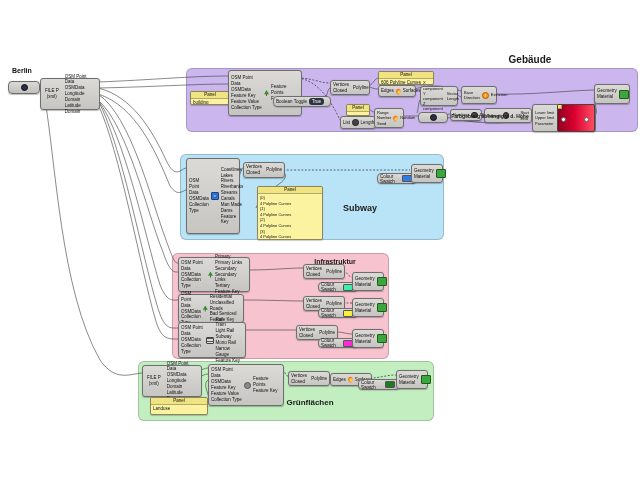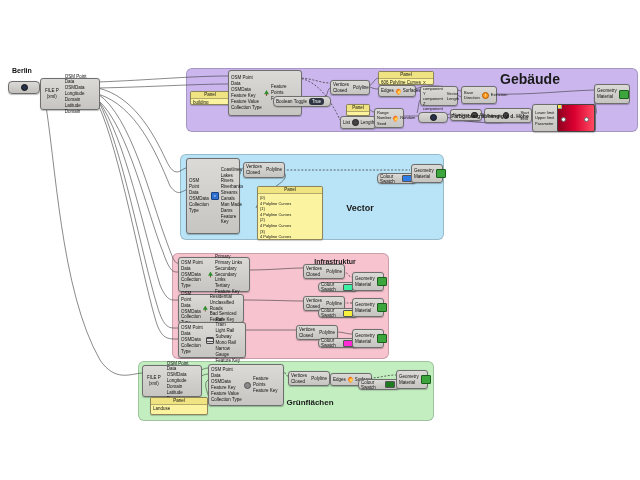--- a/index.html
+++ b/index.html
@@ -44,23 +44,23 @@
   .circ{width:4.5px;height:4.5px;background:#444;border-radius:50%;border:.5px solid #222;}
 </style>
 </head>
 <body>
 
 <div class="group" style="left: 186px; top: 68px; width: 450px; height: 62px; background: rgb(203, 183, 238);"></div>
 <div class="group" style="left: 180px; top: 154px; width: 262px; height: 84px; background: rgb(185, 228, 247);"></div>
 <div class="group" style="left: 172px; top: 253px; width: 215px; height: 104px; background: rgb(246, 195, 207);"></div>
 <div class="group" style="left: 138px; top: 361px; width: 294px; height: 58px; background: rgb(194, 238, 192);"></div>
 
-<div class="gtitle" style="left:480px;top:71px;width:100px;font-size:14px;">Gebäude</div>
+<div class="gtitle" style="left:480px;top:54px;width:100px;font-size:10px;">Gebäude</div>
 <div class="gtitle" style="left:430px;top:113px;width:120px;font-size:5px;">Farbgebung abhängig v. d. Höhe</div>
-<div class="gtitle" style="left:325px;top:203px;width:70px;font-size:9px;">Vector</div>
+<div class="gtitle" style="left:325px;top:203px;width:70px;font-size:9px;">Subway</div>
 <div class="gtitle" style="left:295px;top:258px;width:80px;font-size:7px;">Infrastruktur</div>
 <div class="gtitle" style="left:265px;top:398px;width:90px;font-size:8px;">Grünflächen</div>
 
 <svg id="wires" width="640" height="480">
   <path class="w" d="M36,87 C39,87 40,89 42,89"></path>
   <path class="w" d="M98,82 C150,80 192,76 228,76"></path>
   <path class="w" d="M98,88 C150,87 196,84 228,84"></path>
   <path class="w" d="M98,88 C132,96 152,130 166,160 C175,180 181,169 186,168"></path>
   <path class="w" d="M98,94 C136,106 156,152 170,186 C178,197 182,191 186,190"></path>
   <path class="w" d="M98,94 C131,116 151,200 166,240 C174,262 175,263 178,263"></path>

